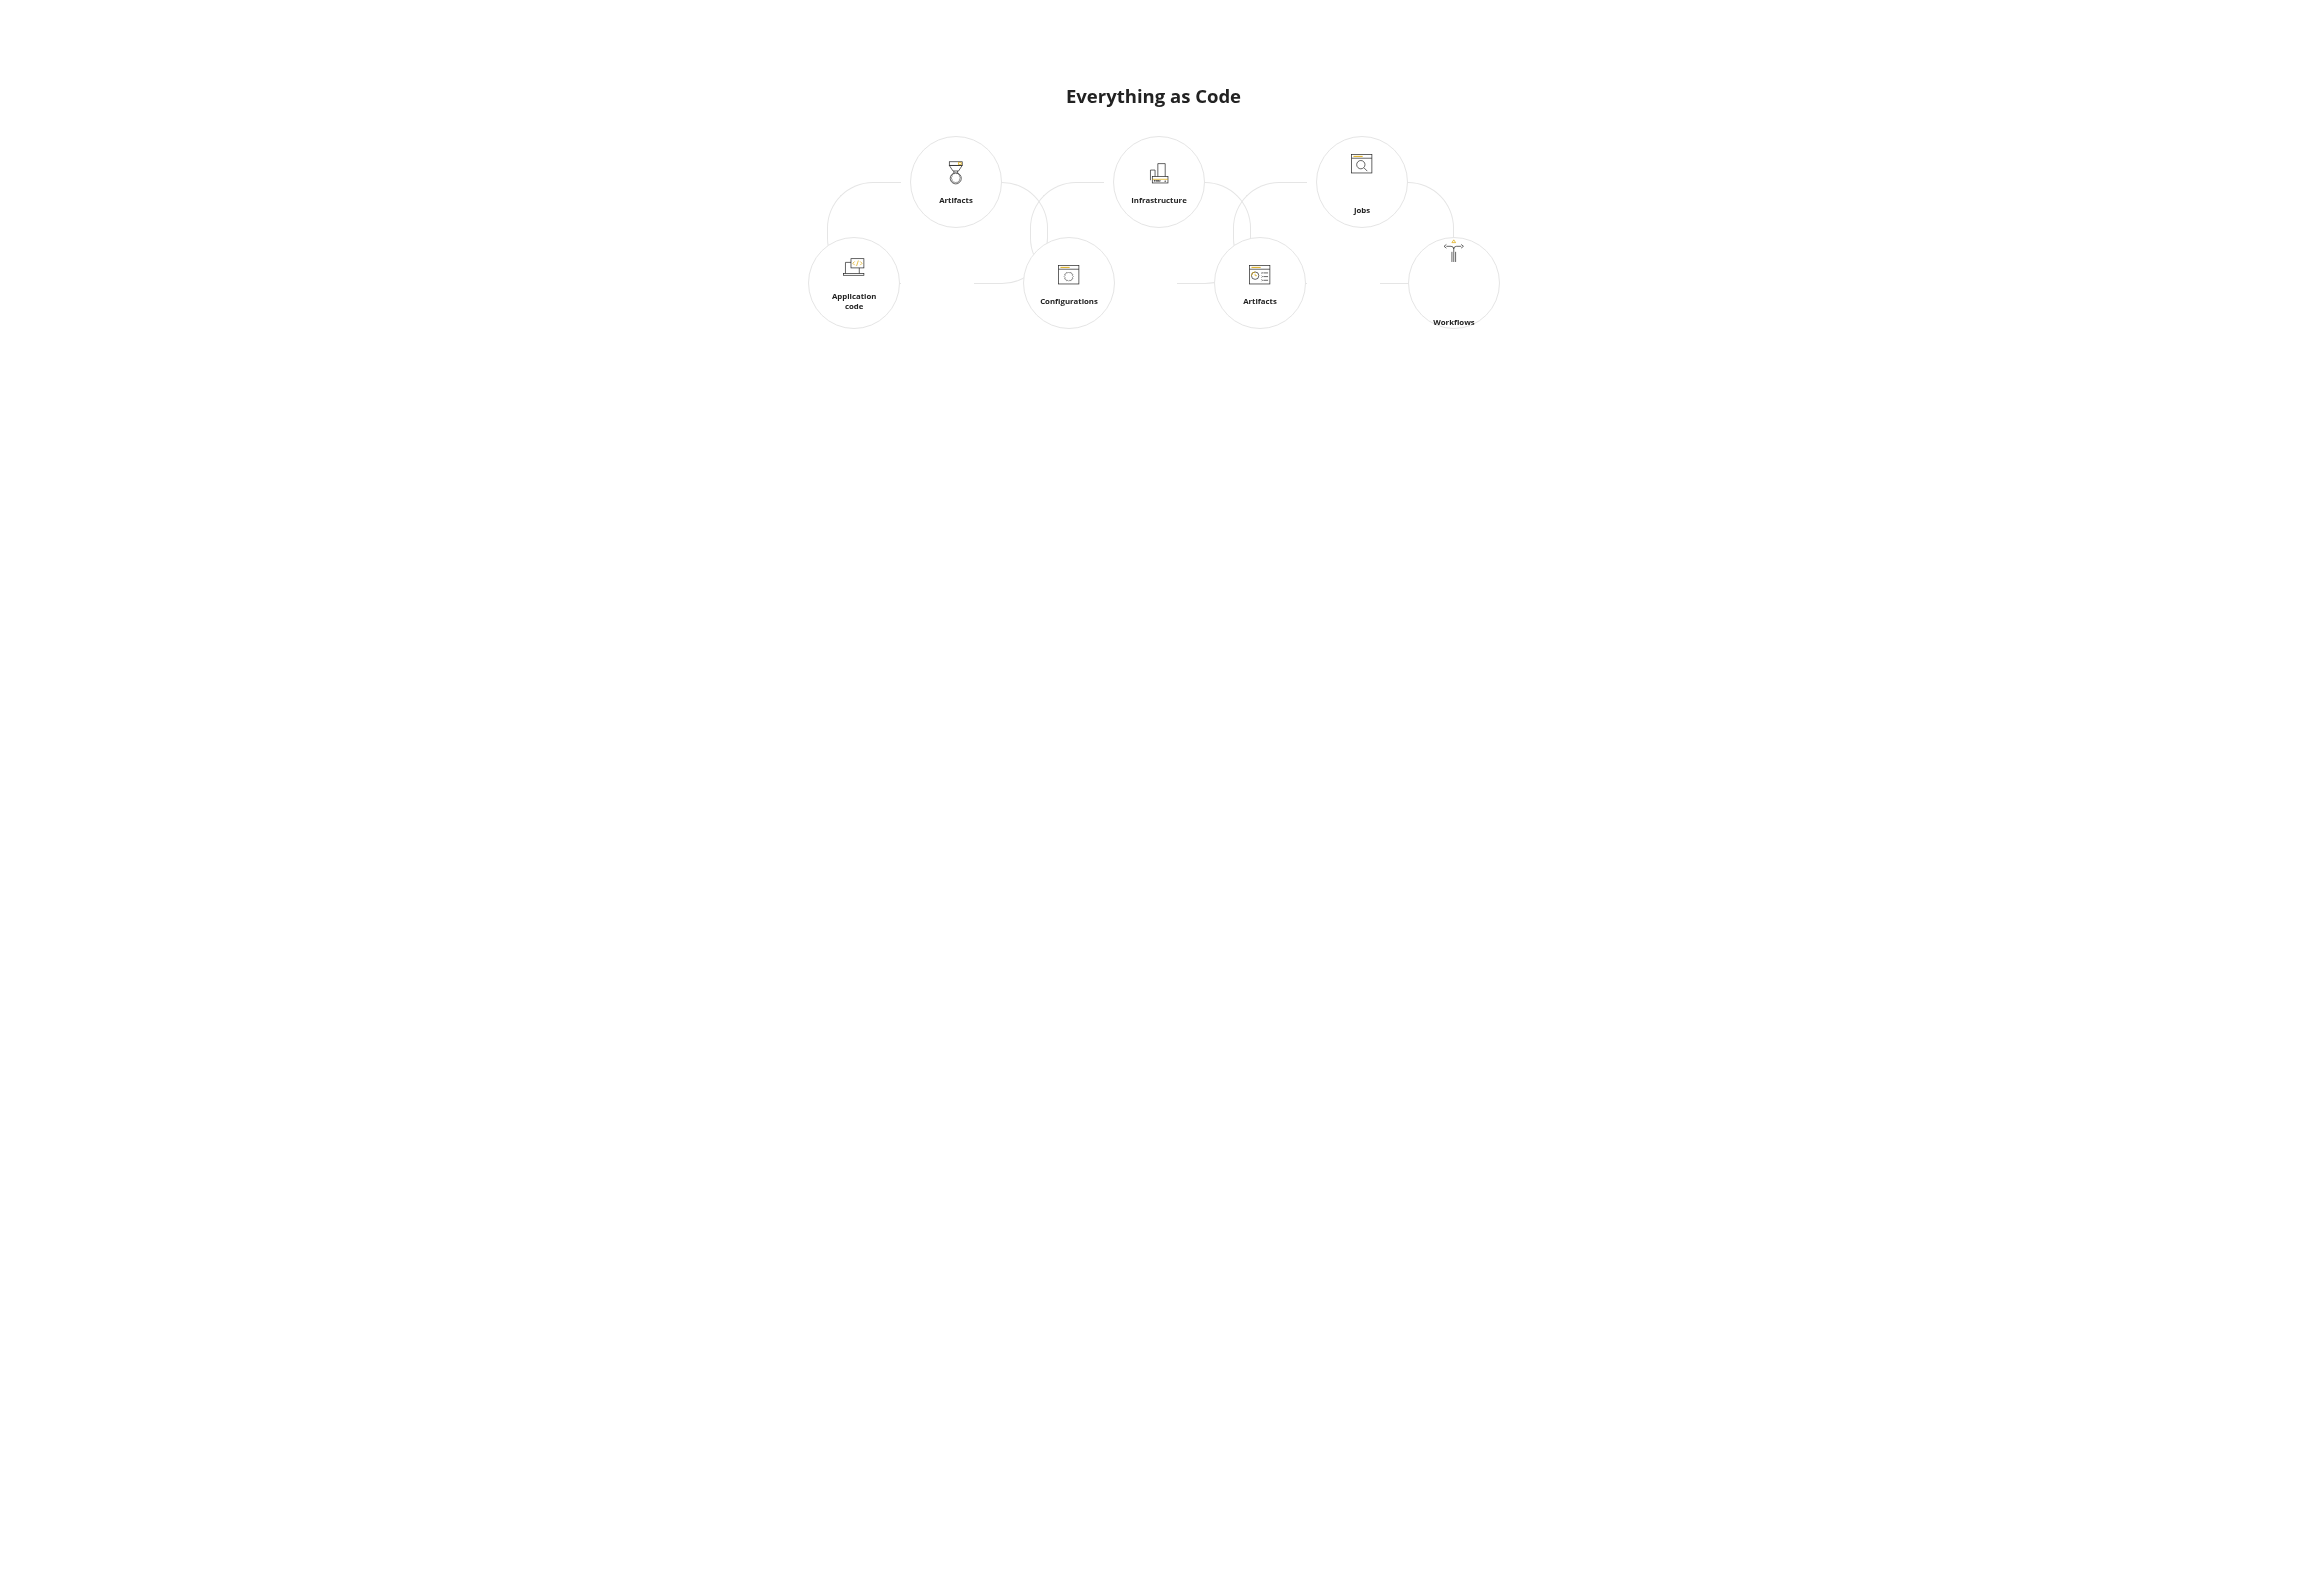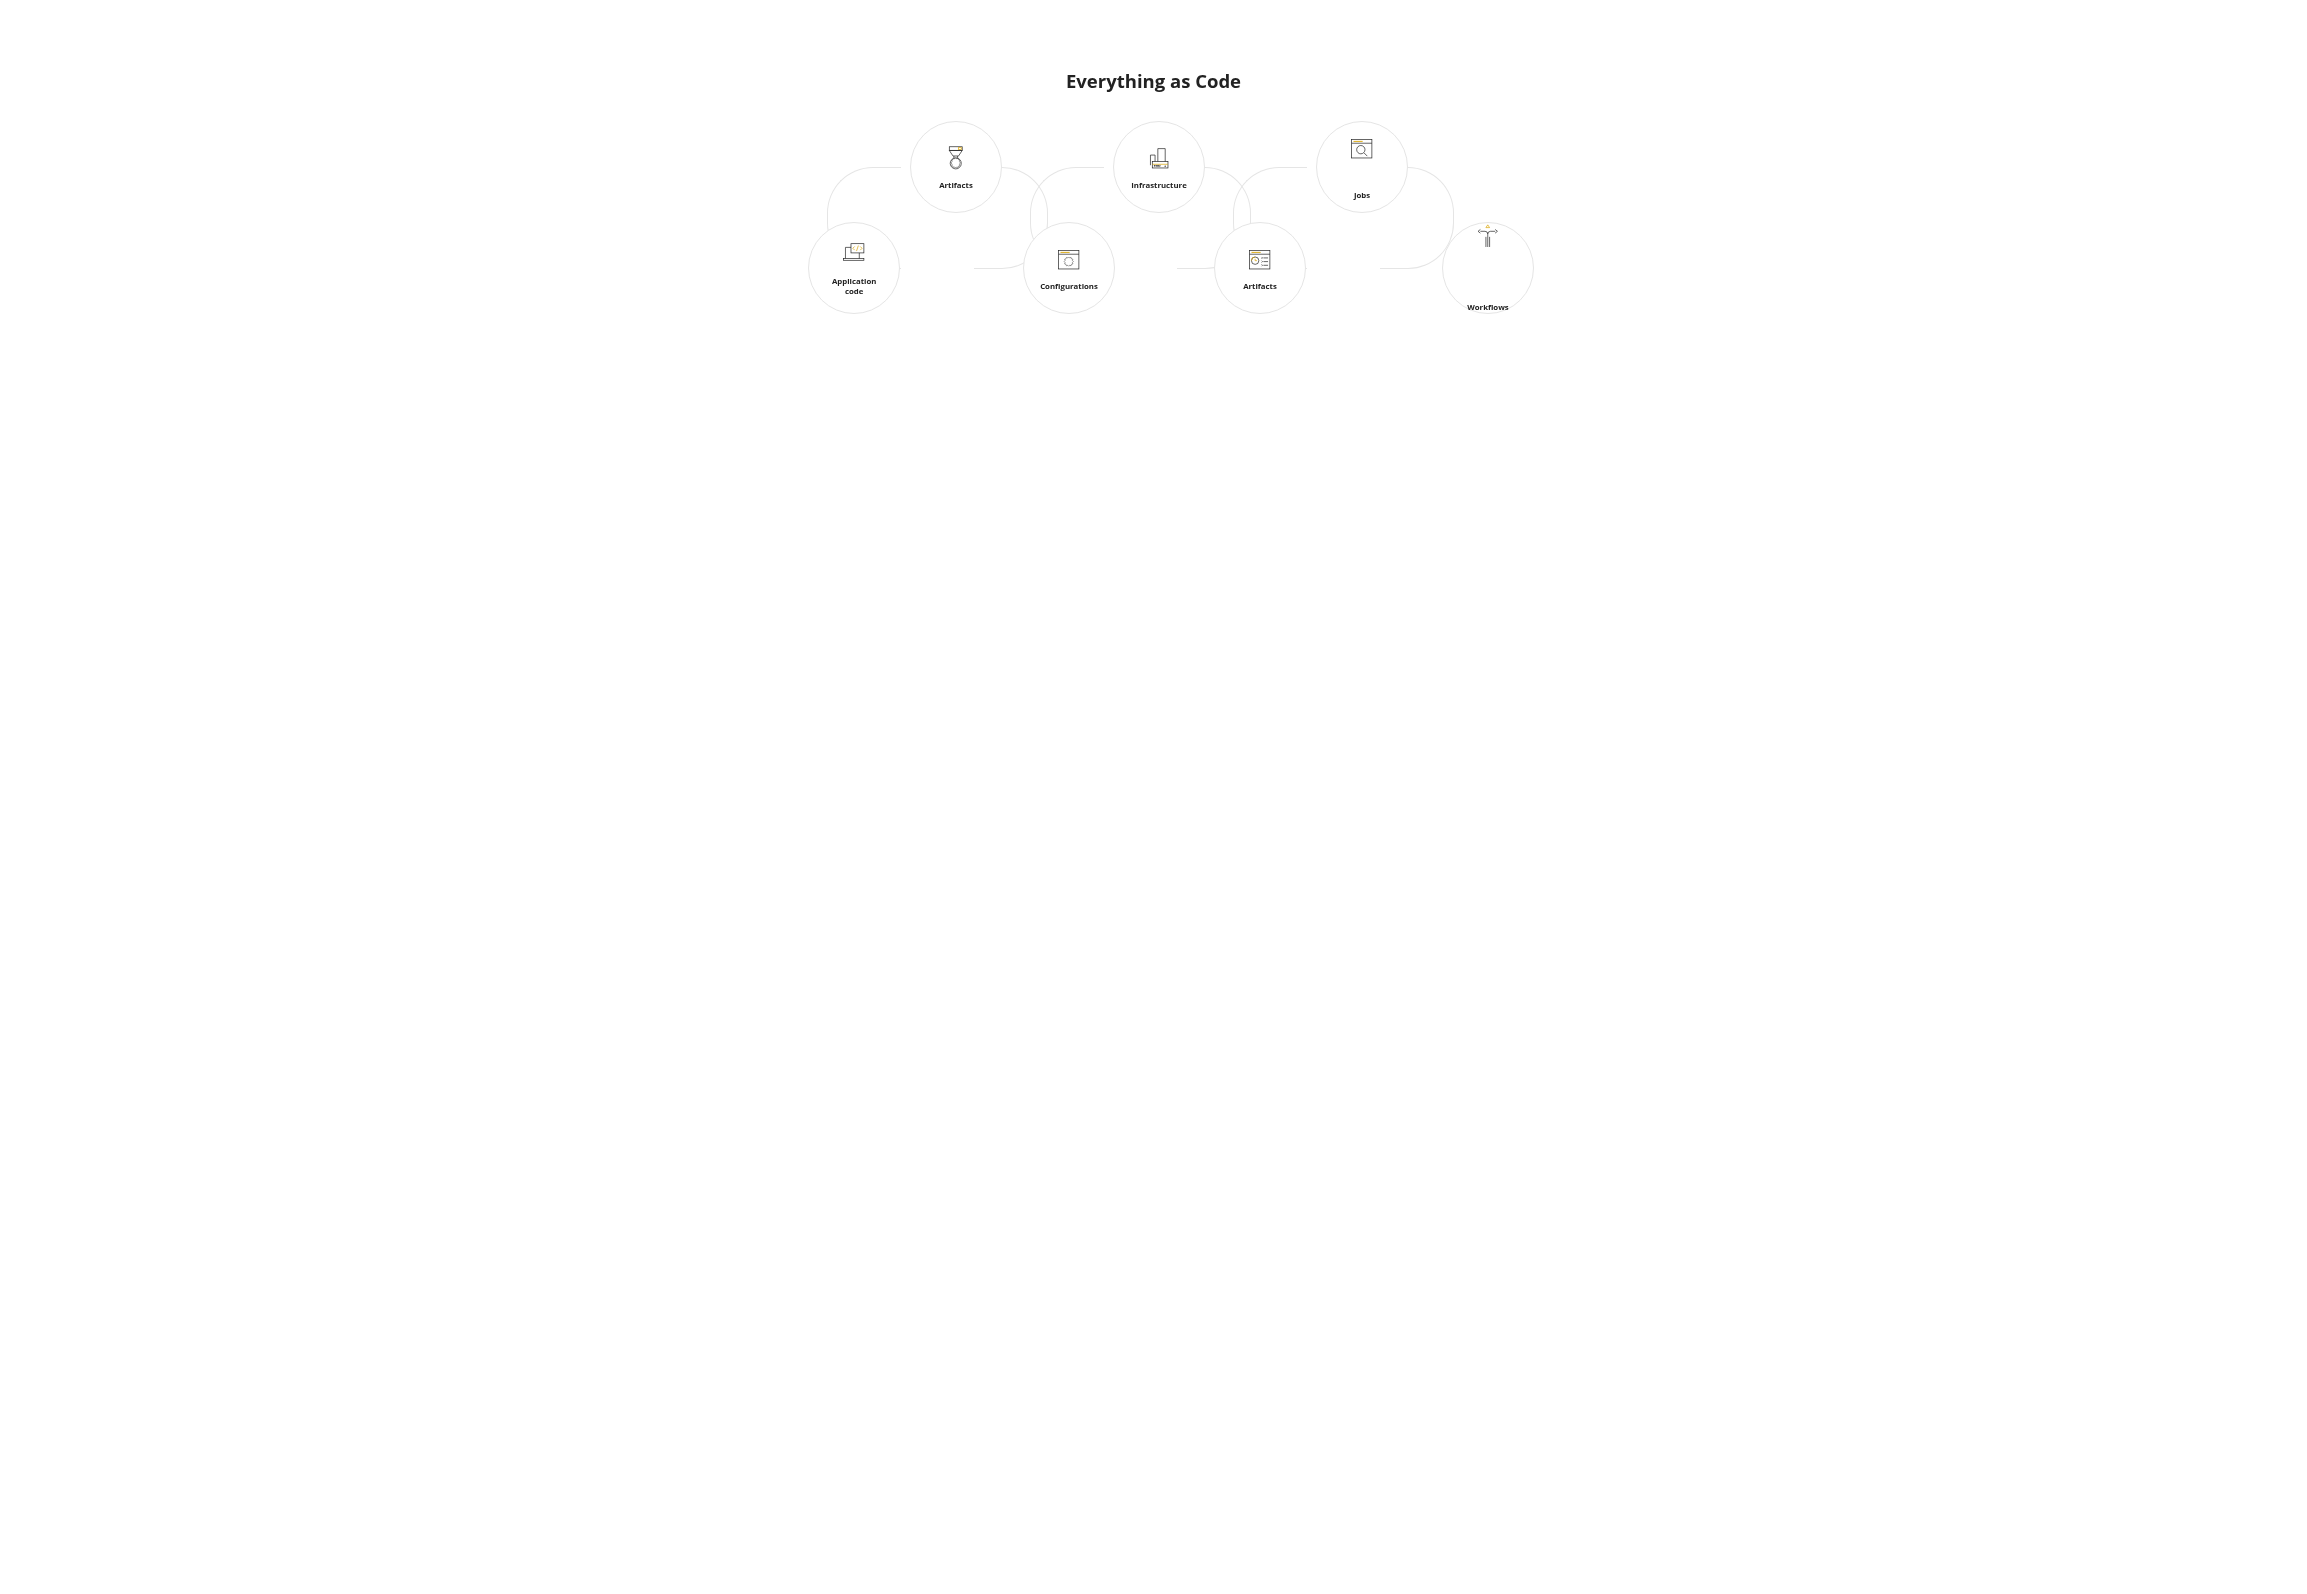--- a/index.html
+++ b/index.html
@@ -1,16 +1,16 @@
 <!DOCTYPE html>
 <html style="font-size:7.4px"><head>
 <meta charset="utf-8">
 <style>
   html,body{margin:0;padding:0;width:100%;height:100%;background:#fff;font-family:"Open Sans","Segoe UI",Arial,sans-serif;}
-  .canvas{position:relative;width:709px;height:354px;margin:1px auto;}
+  .canvas{position:relative;width:709px;height:354px;margin:16px auto;}
   .title{position:absolute;width:100%;text-align:center;top:55px;font-size:18.5px;font-weight:700;color:#222;}
   .node{position:absolute;width:92px;height:92px;border:0.5px solid #e5e5e5;border-radius:50%;background:#fff;display:flex;flex-direction:column;align-items:center;justify-content:center;box-sizing:border-box;z-index:2;}
   .node .icon{width:29.5px;height:29.5px;display:flex;align-items:center;justify-content:center;margin-bottom:6.5px;}
   .node .label{font-size:7.8px;color:#222;text-align:center;line-height:1.3;font-weight:bold;}
   .connector{position:absolute;border:0.5px solid #e5e5e5;border-right:none;border-radius:46px 0 0 46px;z-index:1;box-sizing:border-box;}
   .connector.flip{border:0.5px solid #e5e5e5;border-left:none;border-radius:0 46px 46px 0;}
   
   .row-top{top:120px;}
   .row-bot{top:221px;}
 </style>
@@ -107,21 +107,21 @@
         <rect x="10" y="12" width="44" height="40"></rect>
         <line x1="10" y1="20" x2="54" y2="20"></line>
         <line x1="14" y1="16" x2="34" y2="16" stroke="#d9a400" stroke-width="2"></line>
         <circle cx="30" cy="34" r="9"></circle>
         <line x1="37" y1="41" x2="44" y2="48"></line>
       </svg>
     </div>
     <div class="label">Jobs</div>
   </div>
 
-  <div class="node row-bot" style="left:643px;gap:43px;">
+  <div class="node row-bot" style="left:609px;gap:43px;">
     <div class="icon">
       <svg viewBox="0 0 64 64" width="29.5" height="29.5" fill="none" stroke="#222" stroke-width="1.5">
         <path d="M32 52 V24"></path>
         <path d="M32 24 q0 -6 -6 -6 h-10"></path>
         <path d="M16 14 l-5 4 l5 4"></path>
         <path d="M32 24 q0 -6 6 -6 h10"></path>
         <path d="M48 14 l5 4 l-5 4"></path>
         <path d="M28 10 l4 -6 l4 6 z" stroke="#d9a400"></path>
         <path d="M36 52 V30"></path>
         <path d="M28 52 V30"></path>

